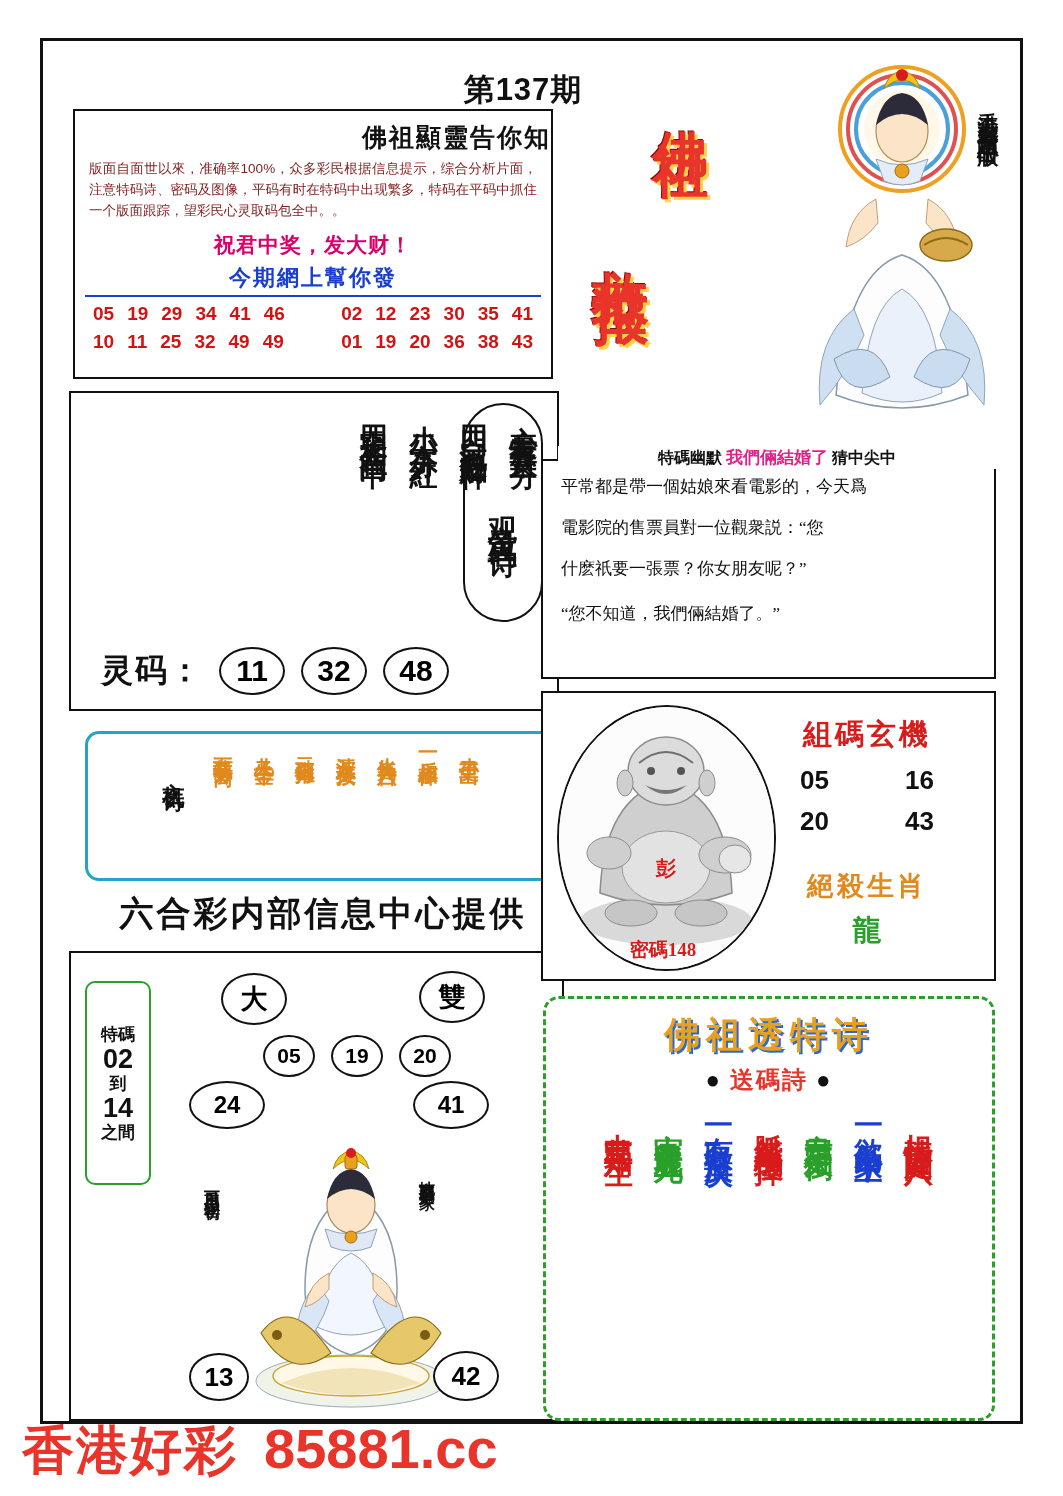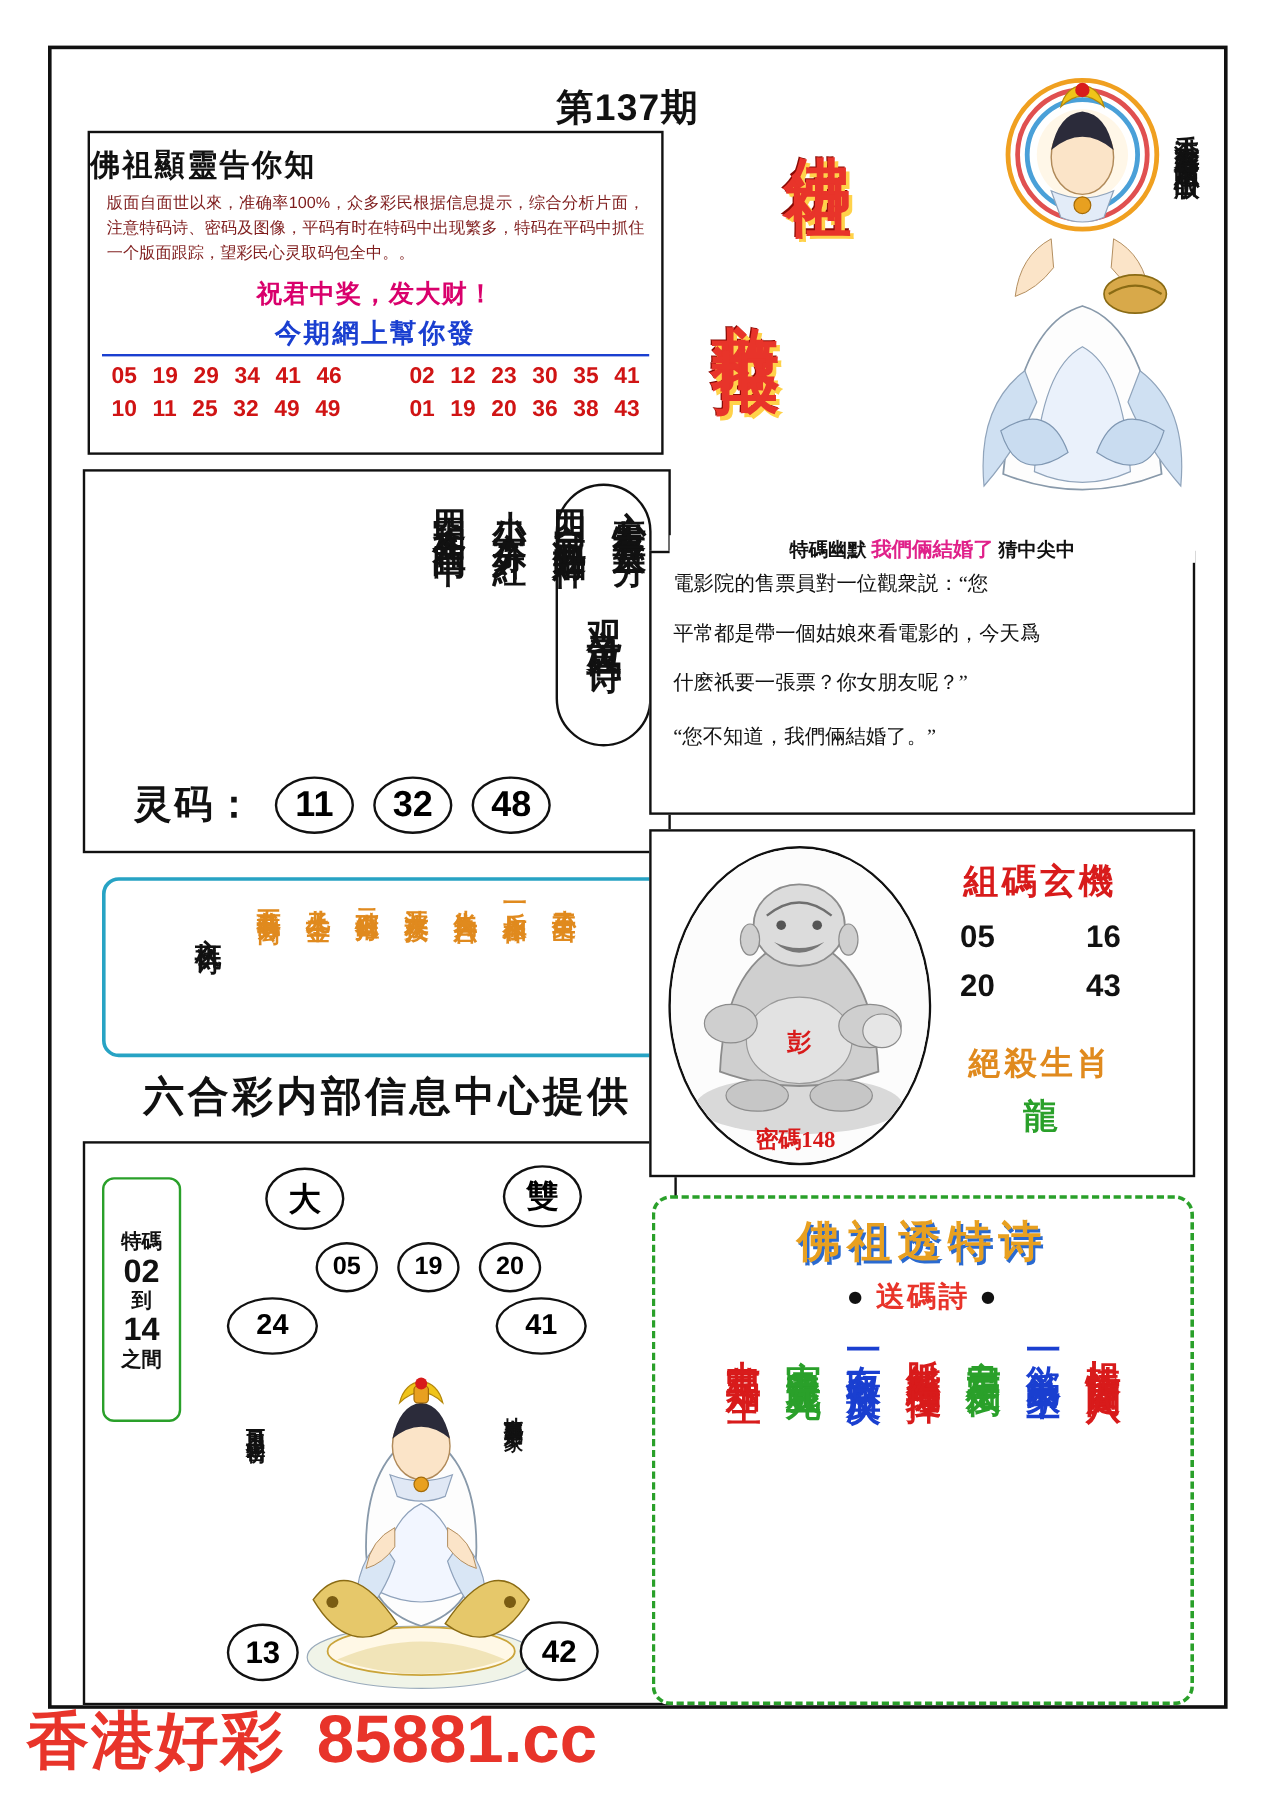--- a/index.html
+++ b/index.html
@@ -17,21 +17,21 @@
     position:absolute;left:330px;top:28px;width:300px;text-align:center;
     font-size:31px;font-weight:bold;color:#111;font-family:"Liberation Sans",sans-serif;
     letter-spacing:1px;
   }
   
   .notice{
     position:absolute;left:30px;top:68px;width:480px;height:270px;
     border:2px solid #111;box-sizing:border-box;background:#fff;
   }
   .notice h2{
-    margin:10px 0 4px;text-align:left;font-size:25px;font-weight:bold;
+    margin:10px 0 4px;text-align:right;font-size:25px;font-weight:bold;
     color:#111;letter-spacing:2px;font-family:"Liberation Sans",sans-serif;
   }
   .notice p{
     margin:0 14px;font-size:13.5px;line-height:21px;color:#7f1d1d;text-align:justify;
     font-family:"Liberation Sans",sans-serif;
   }
   .slogan{
     margin-top:10px;text-align:center;font-size:21px;font-weight:bold;color:#d9006c;
     letter-spacing:1px;
   }
@@ -62,21 +62,21 @@
   .oval-title{
     position:absolute;right:14px;top:10px;width:76px;height:215px;
     border:2px solid #111;border-radius:40px;display:flex;align-items:center;
     justify-content:center;
   }
   .oval-title span{
     writing-mode:vertical-rl;text-orientation:upright;font-size:29px;font-weight:bold;
     letter-spacing:8px;color:#111;
   }
   .lingma{
-    position:absolute;left:12px;bottom:14px;width:100%;display:flex;align-items:center;
+    position:absolute;left:2px;bottom:14px;width:100%;display:flex;align-items:center;
     padding-left:28px;box-sizing:border-box;gap:6px;text-align:right;
   }
   .lingma .lbl{font-size:32px;font-weight:bold;color:#111;letter-spacing:2px;}
   .lingma .ball{
     width:62px;height:44px;border:2px solid #111;border-radius:50%;
     display:flex;align-items:center;justify-content:center;font-size:30px;font-weight:bold;
     margin-left:10px;font-family:"Liberation Sans",sans-serif;
   }
   
   .xuanji{
@@ -382,22 +382,22 @@
   <div class="fz-title">
     <span>佛祖</span>
   </div>
   <div class="fz-title" style="left:540px;top:185px;height:260px;">
     <span>救世报</span>
   </div>
 
   <div class="hk-vert">香港六合彩券信息中心出版</div>
 
   <div class="joke">
+    <p>平常都是帶一個姑娘來看電影的，今天爲</p>
     <p>電影院的售票員對一位觀衆説：“您</p>
-    <p>平常都是帶一個姑娘來看電影的，今天爲</p>
     <p>什麽祇要一張票？你女朋友呢？”</p>
     <p style="margin-top:14px;">“您不知道，我們倆結婚了。”</p>
   </div>
   <div class="joke-head">
     <span>特碼幽默</span>
     <span class="pink">我們倆結婚了</span>
     <span>猜中尖中</span>
   </div>
 
   <div class="budda-box">

